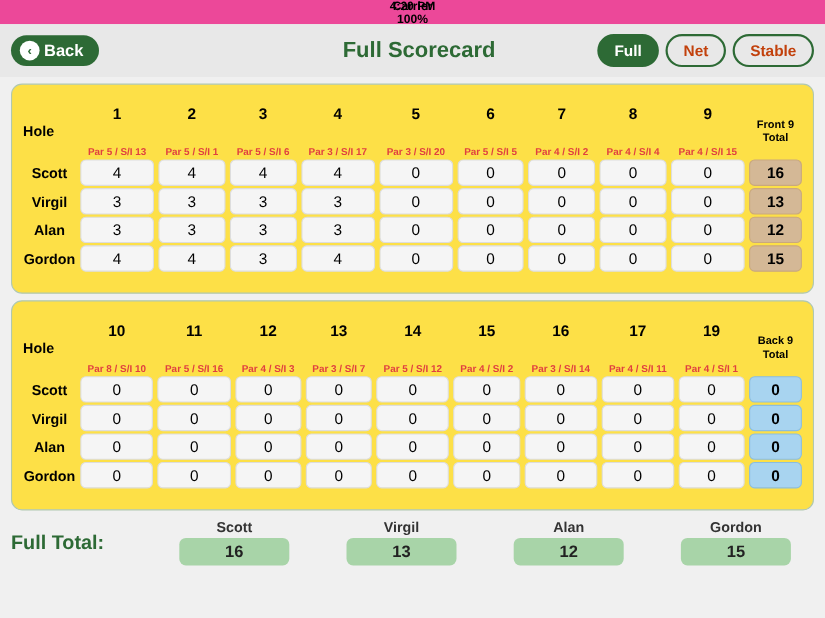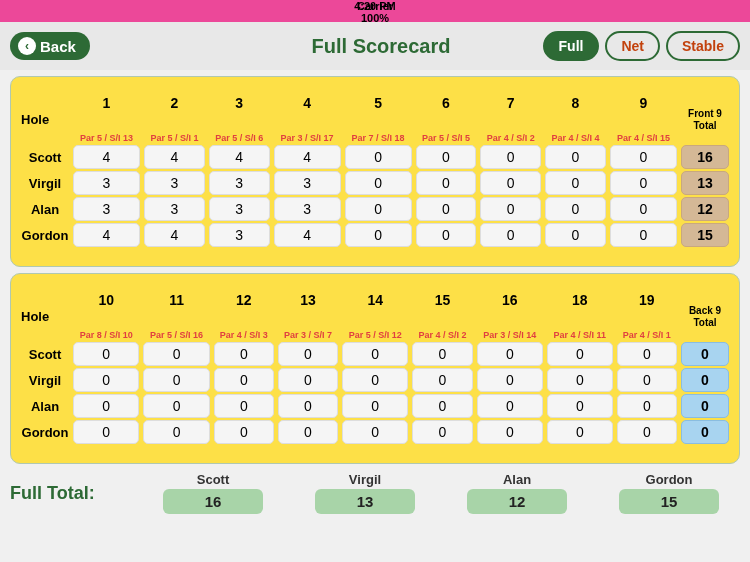--- a/index.html
+++ b/index.html
@@ -271,21 +271,21 @@
           <th>
               <div class="hole-num">3</div>
               <div class="hole-sub">Par 5 / S/I 6</div>
             </th>
           <th>
               <div class="hole-num">4</div>
               <div class="hole-sub">Par 3 / S/I 17</div>
             </th>
           <th>
               <div class="hole-num">5</div>
-              <div class="hole-sub">Par 7 / S/I 18</div>
+              <div class="hole-sub">Par 3 / S/I 20</div>
             </th>
           <th>
               <div class="hole-num">6</div>
               <div class="hole-sub">Par 5 / S/I 5</div>
             </th>
           <th>
               <div class="hole-num">7</div>
               <div class="hole-sub">Par 4 / S/I 2</div>
             </th>
           <th>
@@ -469,21 +469,21 @@
             </th>
           <th>
               <div class="hole-num">15</div>
               <div class="hole-sub">Par 4 / S/I 2</div>
             </th>
           <th>
               <div class="hole-num">16</div>
               <div class="hole-sub">Par 3 / S/I 14</div>
             </th>
           <th>
-              <div class="hole-num">18</div>
+              <div class="hole-num">17</div>
               <div class="hole-sub">Par 4 / S/I 11</div>
             </th>
           <th>
               <div class="hole-num">19</div>
               <div class="hole-sub">Par 4 / S/I 1</div>
             </th>
           <th style="width:52px;">
               <div class="total-col-header">Back 9<br>Total</div>
             </th>
         </tr>

